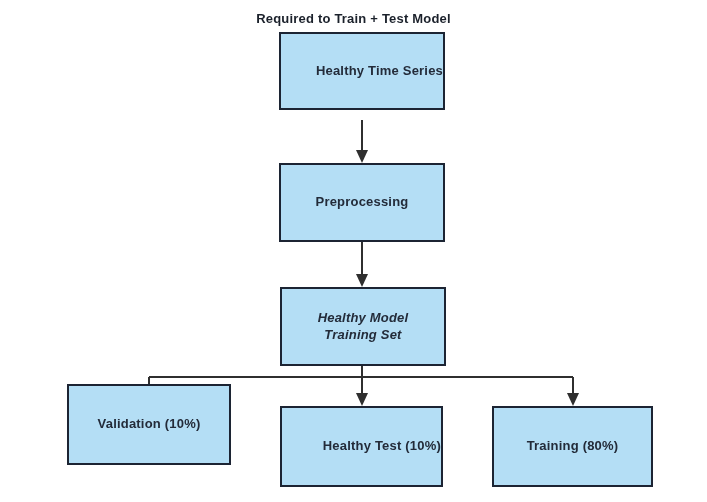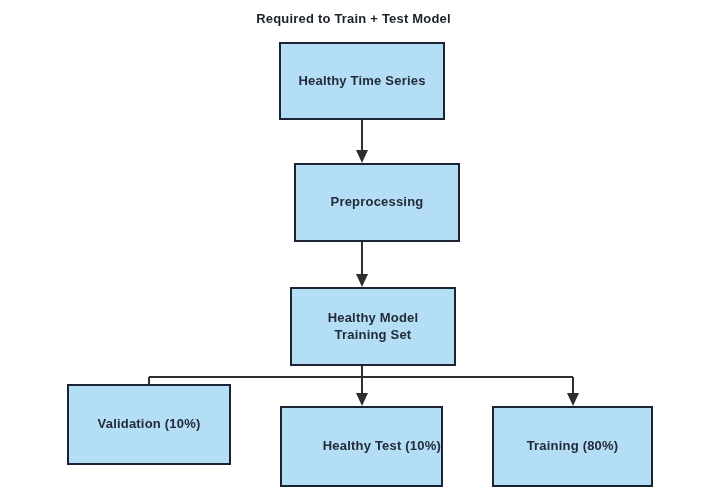--- a/index.html
+++ b/index.html
@@ -75,21 +75,21 @@
       <polyline points="362,366 362,377"></polyline>
       <polyline points="149,377 573,377"></polyline>
       <polyline points="149,377 149,396"></polyline>
       <polygon points="143,393 155,393 149,406"></polygon>
       <polyline points="362,377 362,396"></polyline>
       <polygon points="356,393 368,393 362,406"></polygon>
       <polyline points="573,377 573,396"></polyline>
       <polygon points="567,393 579,393 573,406"></polygon>
     </svg>
   <div id="nodes">
-      <div class="node" style="left: 279px; top: 42px; width: 166px; height: 78px;"><span>Healthy Time Series</span></div>
-      <div class="node" style="left: 279px; top: 163px; width: 166px; height: 79px; margin-left: 15px;"><span>Preprocessing</span></div>
-      <div class="node" style="left: 290px; top: 287px; width: 166px; height: 79px;"><span>Healthy Model
+      <div class="node" style="left: 279px; top: 32px; width: 166px; height: 78px; justify-content: flex-end;"><span>Healthy Time Series</span></div>
+      <div class="node" style="left: 279px; top: 163px; width: 166px; height: 79px;"><span>Preprocessing</span></div>
+      <div class="node" style="left: 280px; top: 287px; width: 166px; height: 79px; font-style: italic;"><span>Healthy Model
 Training Set</span></div>
       <div class="node" style="left: 67px; top: 384px; width: 164px; height: 81px;"><span>Validation (10%)</span></div>
       <div class="node" style="left: 280px; top: 406px; width: 163px; height: 81px; justify-content: flex-end;"><span>Healthy Test (10%)</span></div>
       <div class="node" style="left: 492px; top: 406px; width: 161px; height: 81px; justify-content: center;"><span>Training (80%)</span></div>
     </div>
 </div>
 
 </body></html>

